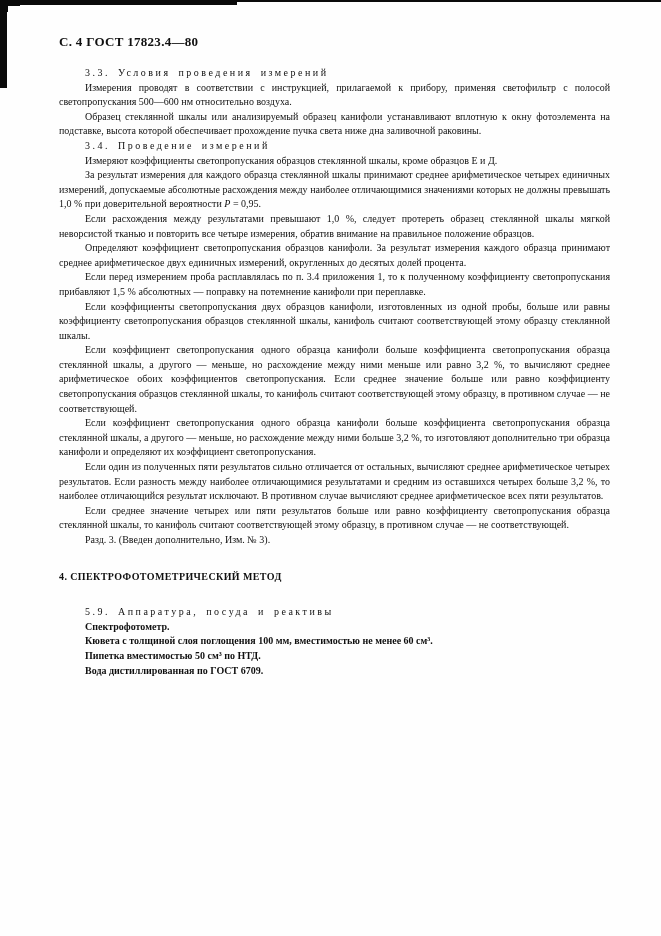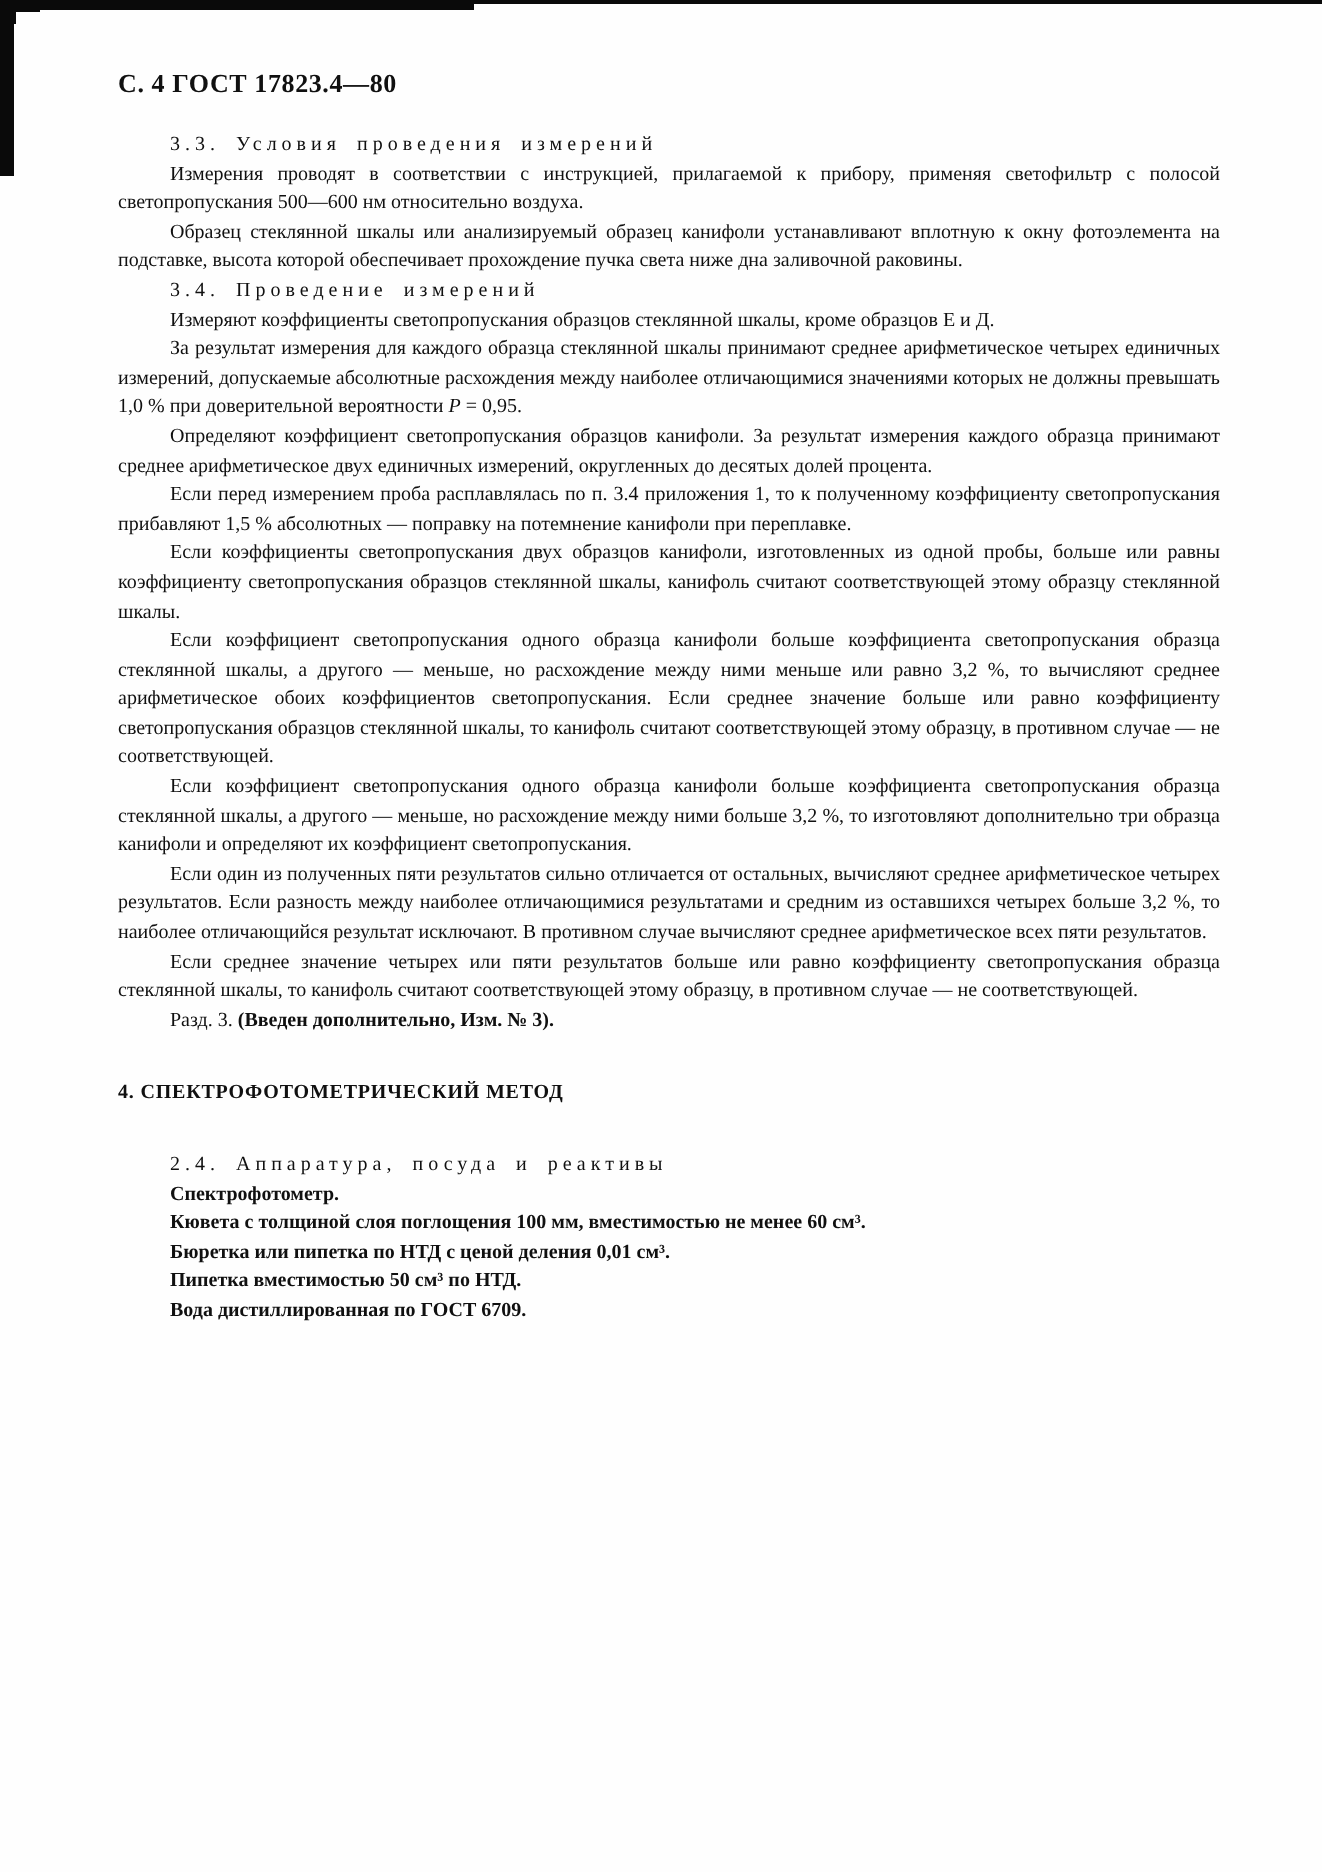--- a/index.html
+++ b/index.html
@@ -34,21 +34,21 @@
     word-spacing:3px;
   }
   .centered {
     text-indent:0;
     font-weight:bold;
     letter-spacing:0.4px;
     margin-top:22px;
     margin-bottom:21px;
   }
   .item { text-align:left;font-weight:bold; }
-  .bold { font-weight:bold; }
+  .bold { font-weight:normal; }
   .italic { font-style:italic; }
   .scan-mark { position:absolute; background:#0a0a0a; }
   .m-top      { left:0;   top:0;   width:661px; height:2px; }
   .m-top-r    { left:598; top:0;   width:63px;  height:4px; }
   .m-r1       { left:653; top:91;  width:8px;   height:12px; }
   .m-r2       { left:653; top:166; width:8px;   height:10px; }
   .m-r3       { left:653; top:296; width:8px;   height:12px; }
   .m-r4       { left:653; top:416; width:8px;   height:12px; }
   .m-r5       { left:653; top:615; width:8px;   height:10px; }
   .m-r6       { left:653; top:696; width:8px;   height:12px; }
@@ -75,31 +75,31 @@
 
   <div class="content">
     <div class="page-header">С. 4 ГОСТ 17823.4—80</div>
     <div>
         <p class="para heading-spaced">3.3. Условия проведения измерений</p>
         <p class="para body">Измерения проводят в соответствии с инструкцией, прилагаемой к прибору, применяя светофильтр с полосой светопропускания 500—600 нм относительно воздуха.</p>
         <p class="para body">Образец стеклянной шкалы или анализируемый образец канифоли устанавливают вплотную к окну фотоэлемента на подставке, высота которой обеспечивает прохождение пучка света ниже дна заливочной раковины.</p>
         <p class="para heading-spaced">3.4. Проведение измерений</p>
         <p class="para body">Измеряют коэффициенты светопропускания образцов стеклянной шкалы, кроме образцов Е и Д.</p>
         <p class="para body"><span>За результат измерения для каждого образца стеклянной шкалы принимают среднее арифметическое четырех единичных измерений, допускаемые абсолютные расхождения между наиболее отличающимися значениями которых не должны превышать 1,0 % при доверительной вероятности </span><span class="italic">Р</span><span> = 0,95.</span></p>
+        <p class="para body">Если расхождения между результатами превышают 1,0 %, следует протереть образец стеклянной шкалы мягкой неворсистой тканью и повторить все четыре измерения, обратив внимание на правильное положение образцов.</p>
         <p class="para body">Определяют коэффициент светопропускания образцов канифоли. За результат измерения каждого образца принимают среднее арифметическое двух единичных измерений, округленных до десятых долей процента.</p>
         <p class="para body">Если перед измерением проба расплавлялась по п. 3.4 приложения 1, то к полученному коэффициенту светопропускания прибавляют 1,5 % абсолютных — поправку на потемнение канифоли при переплавке.</p>
         <p class="para body">Если коэффициенты светопропускания двух образцов канифоли, изготовленных из одной пробы, больше или равны коэффициенту светопропускания образцов стеклянной шкалы, канифоль считают соответствующей этому образцу стеклянной шкалы.</p>
         <p class="para body">Если коэффициент светопропускания одного образца канифоли больше коэффициента светопропускания образца стеклянной шкалы, а другого — меньше, но расхождение между ними меньше или равно 3,2 %, то вычисляют среднее арифметическое обоих коэффициентов светопропускания. Если среднее значение больше или равно коэффициенту светопропускания образцов стеклянной шкалы, то канифоль считают соответствующей этому образцу, в противном случае — не соответствующей.</p>
         <p class="para body">Если коэффициент светопропускания одного образца канифоли больше коэффициента светопропускания образца стеклянной шкалы, а другого — меньше, но расхождение между ними больше 3,2 %, то изготовляют дополнительно три образца канифоли и определяют их коэффициент светопропускания.</p>
         <p class="para body">Если один из полученных пяти результатов сильно отличается от остальных, вычисляют среднее арифметическое четырех результатов. Если разность между наиболее отличающимися результатами и средним из оставшихся четырех больше 3,2 %, то наиболее отличающийся результат исключают. В противном случае вычисляют среднее арифметическое всех пяти результатов.</p>
         <p class="para body">Если среднее значение четырех или пяти результатов больше или равно коэффициенту светопропускания образца стеклянной шкалы, то канифоль считают соответствующей этому образцу, в противном случае — не соответствующей.</p>
         <p class="para body"><span>Разд. 3. </span><span class="bold">(Введен дополнительно, Изм. № 3).</span></p>
         <p class="para centered">4. СПЕКТРОФОТОМЕТРИЧЕСКИЙ МЕТОД</p>
-        <p class="para heading-spaced">2.4. Аппаратура, посуда и реактивы</p>
+        <p class="para heading-spaced">5.9. Аппаратура, посуда и реактивы</p>
         <p class="para item">Спектрофотометр.</p>
         <p class="para item">Кювета с толщиной слоя поглощения 100 мм, вместимостью не менее 60 см³.</p>
-        <p class="para item">Бюретка или пипетка по НТД с ценой деления 0,01 см³.</p>
         <p class="para item">Пипетка вместимостью 50 см³ по НТД.</p>
         <p class="para item">Вода дистиллированная по ГОСТ 6709.</p>
       </div>
   </div>
 
 </div>
 
 </body></html>

